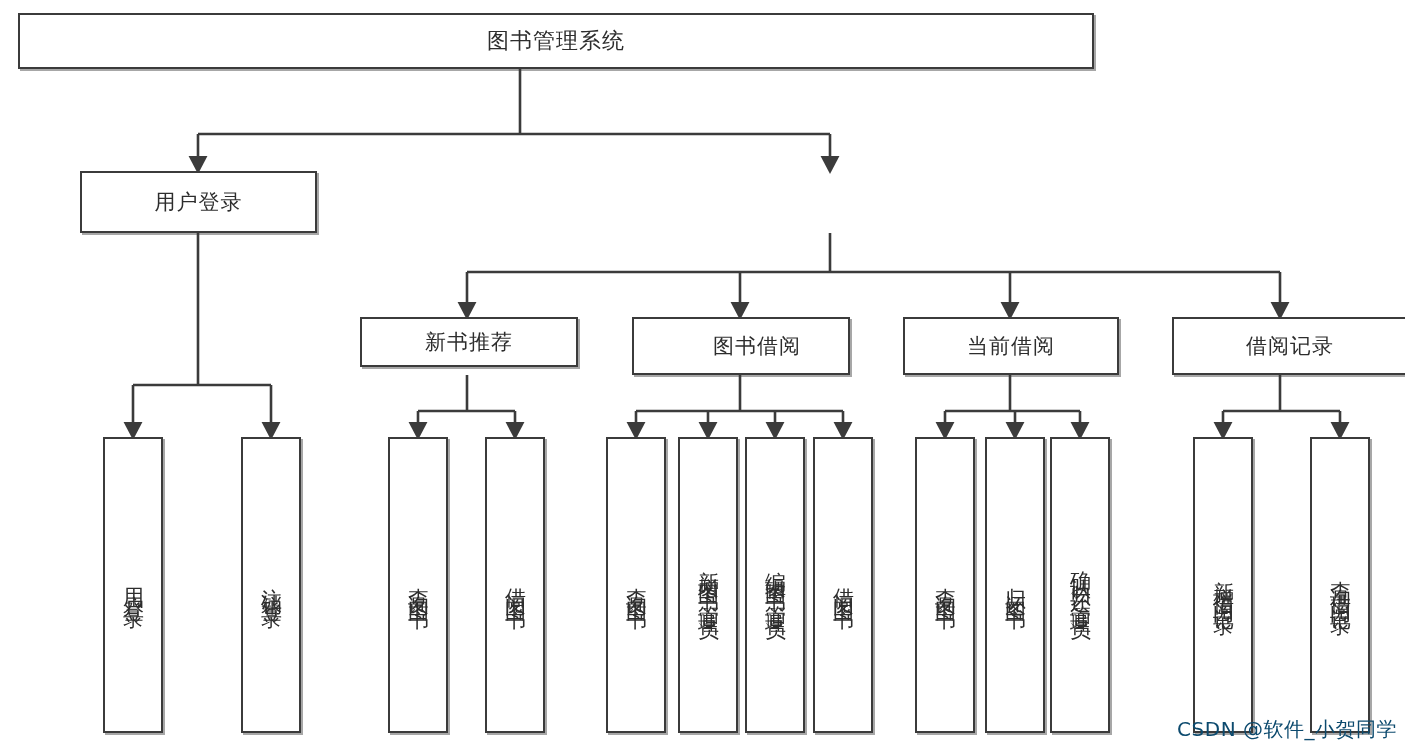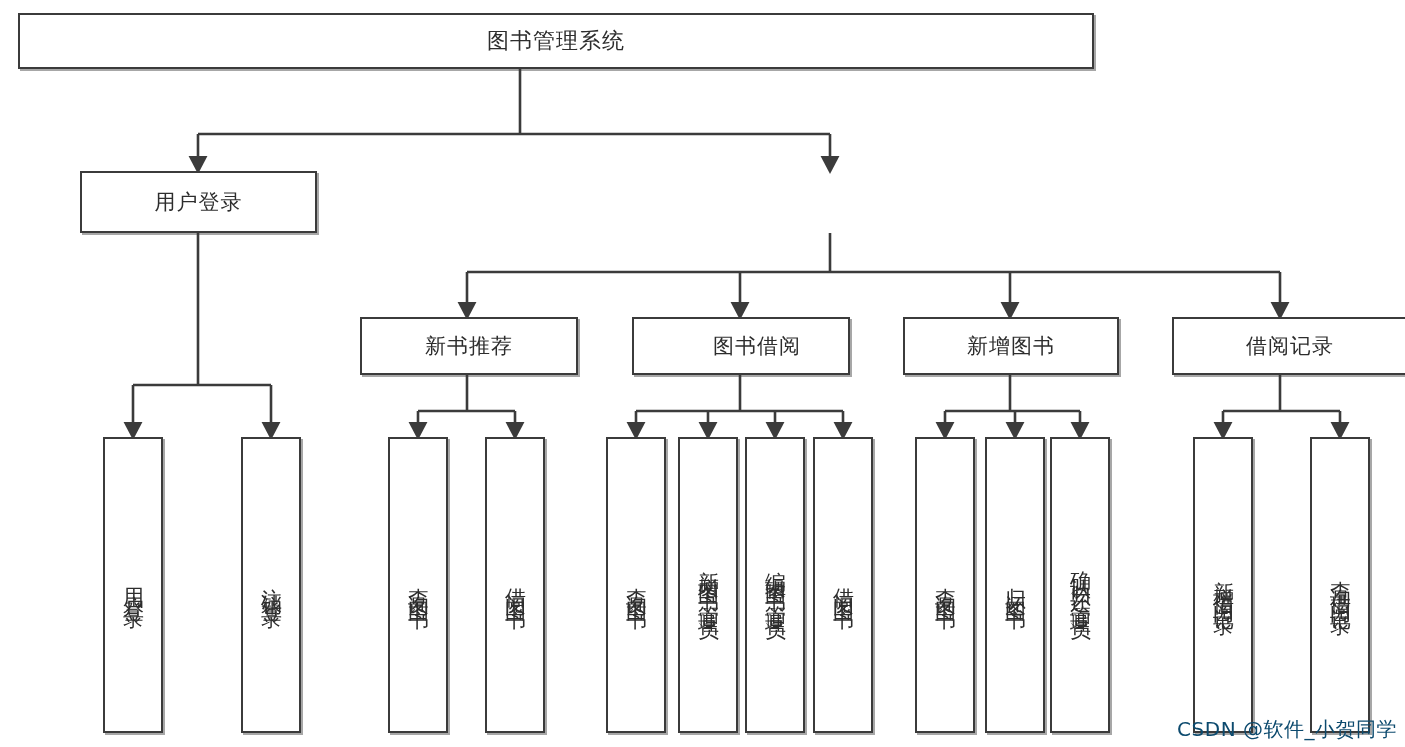--- a/index.html
+++ b/index.html
@@ -127,28 +127,28 @@
   </svg>
 
   <div class="node root" id="node-root" style="left: 18px; top: 13px; width: 1076px; height: 56px;">
     <span class="label">图书管理系统</span>
   </div>
 
   <div class="node level2" id="node-l2-0" style="left: 80px; top: 171px; width: 237px; height: 62px;">
     <span class="label">用户登录</span>
   </div>
 
-  <div class="node level3" id="node-l3-0" style="left: 360px; top: 317px; width: 218px; height: 58px;">
+  <div class="node level3" id="node-l3-0" style="left: 360px; top: 317px; width: 218px; height: 50px;">
     <span class="label">新书推荐</span>
   </div>
   <div class="node level3" id="node-l3-1" style="left: 632px; top: 317px; width: 218px; height: 58px; padding-left: 32px;">
     <span class="label">图书借阅</span>
   </div>
   <div class="node level3" id="node-l3-2" style="left: 903px; top: 317px; width: 216px; height: 58px;">
-    <span class="label">新增图书</span>
+    <span class="label">当前借阅</span>
   </div>
   <div class="node level3" id="node-l3-3" style="left: 1172px; top: 317px; width: 236px; height: 58px;">
     <span class="label">借阅记录</span>
   </div>
 
   <div class="node leaf" id="node-leaf-0" style="left: 103px; top: 437px; width: 60px; height: 296px;">
     <span class="label">用户登录</span>
   </div>
   <div class="node leaf" id="node-leaf-1" style="left: 241px; top: 437px; width: 60px; height: 296px;">
     <span class="label">注销登录</span>

